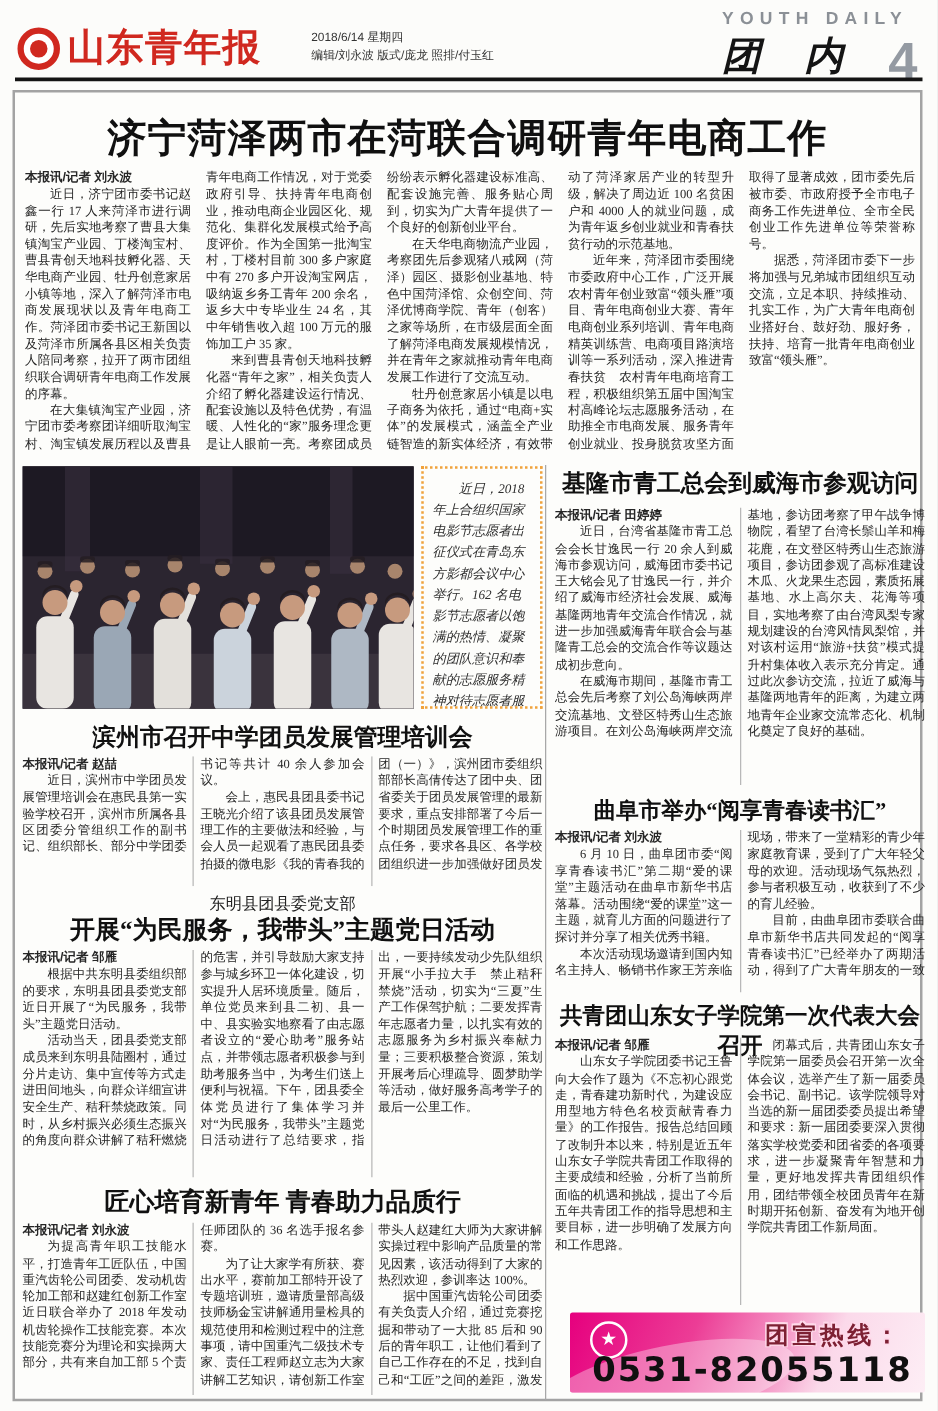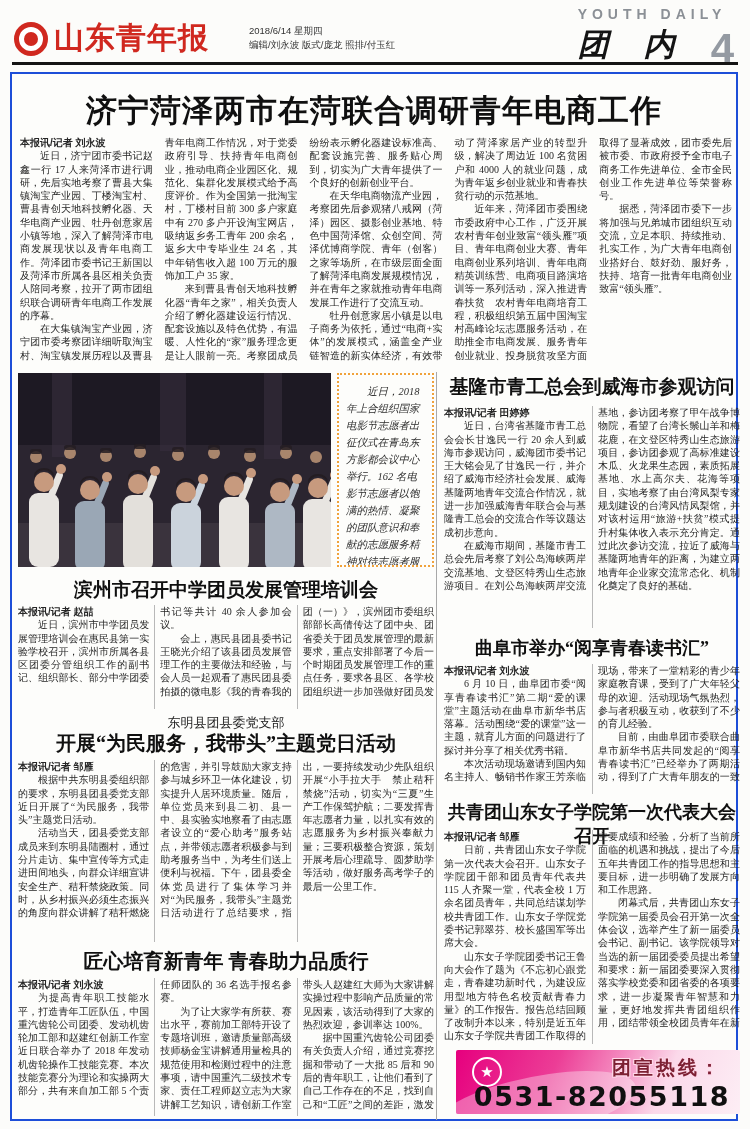--- a/index.html
+++ b/index.html
@@ -23,21 +23,21 @@
   .right-head { position:absolute; right:2px; top:0; text-align:left; }
   .english-title { font-size:14px; font-weight:bold; color:#8b9096; letter-spacing:5px;
     font-family:"Liberation Sans", sans-serif; }
   .section-row { display:flex; align-items:flex-end; justify-content:flex-end; margin-top:2px; }
   .section-label { font-size:31px; font-weight:900; color:#141414; letter-spacing:2px;font-style:italic; }
   .page-number { font-size:42px; font-weight:900; color:#949aa2; line-height:34px;
     margin-left:34px; font-family:"Liberation Sans", sans-serif; }
   .head-rule { position:absolute; top:62px; left:12px; right:12px; height:3px; background:#141414; }
   
   .frame { position:absolute; top:72px; left:10px; width:728px; height:1049px;
-    border:2px solid #1d4ed8; background:#fdfdfb; }
+    border:2px solid #a3a3a3; background:#fdfdfb; }
   .abs { position:absolute; }
   h1.headline { font-size:31px; font-weight:900; text-align:center; letter-spacing:1px; color:#101010; }
   h2.art-title { font-weight:900; text-align:center; color:#101010; }
   .kicker { font-size:13px; text-align:center; color:#222; font-weight:normal;
     font-family:Liberation Sans, sans-serif; }
   .body { font-size:10px; line-height:13.3px; text-align:justify; color:#262626;
     overflow:hidden; }
   .body p { text-indent:2em; margin:0; }
   .body .byline { text-indent:0; font-weight:bold; font-family:"Liberation Sans", sans-serif; }
   .cols5 { column-count:5; column-gap:12px; }
@@ -234,21 +234,20 @@
       <div>
           <p>根据中共东明县委组织部的要求，东明县团县委党支部近日开展了“为民服务，我带头”主题党日活动。</p>
           <p>活动当天，团县委党支部成员来到东明县陆圈村，通过分片走访、集中宣传等方式走进田间地头，向群众详细宣讲安全生产、秸秆禁烧政策。同时，从乡村振兴必须生态振兴的角度向群众讲解了秸秆燃烧的危害，并引导鼓励大家支持参与城乡环卫一体化建设，切实提升人居环境质量。随后，单位党员来到县二初、县一中、县实验实地察看了由志愿者设立的“爱心助考”服务站点，并带领志愿者积极参与到助考服务当中，为考生们送上便利与祝福。下午，团县委全体党员进行了集体学习并对“为民服务，我带头”主题党日活动进行了总结要求，指出，一要持续发动少先队组织开展“小手拉大手　禁止秸秆禁烧”活动，切实为“三夏”生产工作保驾护航；二要发挥青年志愿者力量，以扎实有效的志愿服务为乡村振兴奉献力量；三要积极整合资源，策划开展考后心理疏导、圆梦助学等活动，做好服务高考学子的最后一公里工作。</p>
         </div>
     </div>
 
     <h2 class="art-title abs" style="top:726px; left:432px; width:296px; font-size:18px;">共青团山东女子学院第一次代表大会召开</h2>
     <div class="body cols2 abs" style="top:756px; left:432px; width:296px; height:214px;">
       <p class="byline">本报讯/记者 邹雁</p>
       <div>
-          <p>日前，共青团山东女子学院第一次代表大会召开。山东女子学院团干部和团员青年代表共 115 人齐聚一堂，代表全校 1 万余名团员青年，共同总结谋划学校共青团工作。山东女子学院党委书记郭翠芬、校长盛国军等出席大会。</p>
           <p>山东女子学院团委书记王鲁向大会作了题为《不忘初心跟党走，青春建功新时代，为建设应用型地方特色名校贡献青春力量》的工作报告。报告总结回顾了改制升本以来，特别是近五年山东女子学院共青团工作取得的主要成绩和经验，分析了当前所面临的机遇和挑战，提出了今后五年共青团工作的指导思想和主要目标，进一步明确了发展方向和工作思路。</p>
           <p>闭幕式后，共青团山东女子学院第一届委员会召开第一次全体会议，选举产生了新一届委员会书记、副书记。该学院领导对当选的新一届团委委员提出希望和要求：新一届团委要深入贯彻落实学校党委和团省委的各项要求，进一步凝聚青年智慧和力量，更好地发挥共青团组织作用，团结带领全校团员青年在新时期开拓创新、奋发有为地开创学院共青团工作新局面。</p>
         </div>
     </div>
 
     <h2 class="art-title abs" style="top:874px; left:6px; width:416px; font-size:20px;">匠心培育新青年 青春助力品质行</h2>
     <div class="body cols3 abs" style="top:904px; left:6px; width:416px; height:138px;">
       <p class="byline">本报讯/记者 刘永波</p>
       <div>
           <p>为提高青年职工技能水平，打造青年工匠队伍，中国重汽齿轮公司团委、发动机齿轮加工部和赵建红创新工作室近日联合举办了 2018 年发动机齿轮操作工技能竞赛。本次技能竞赛分为理论和实操两大部分，共有来自加工部 5 个责任师团队的 36 名选手报名参赛。</p>

